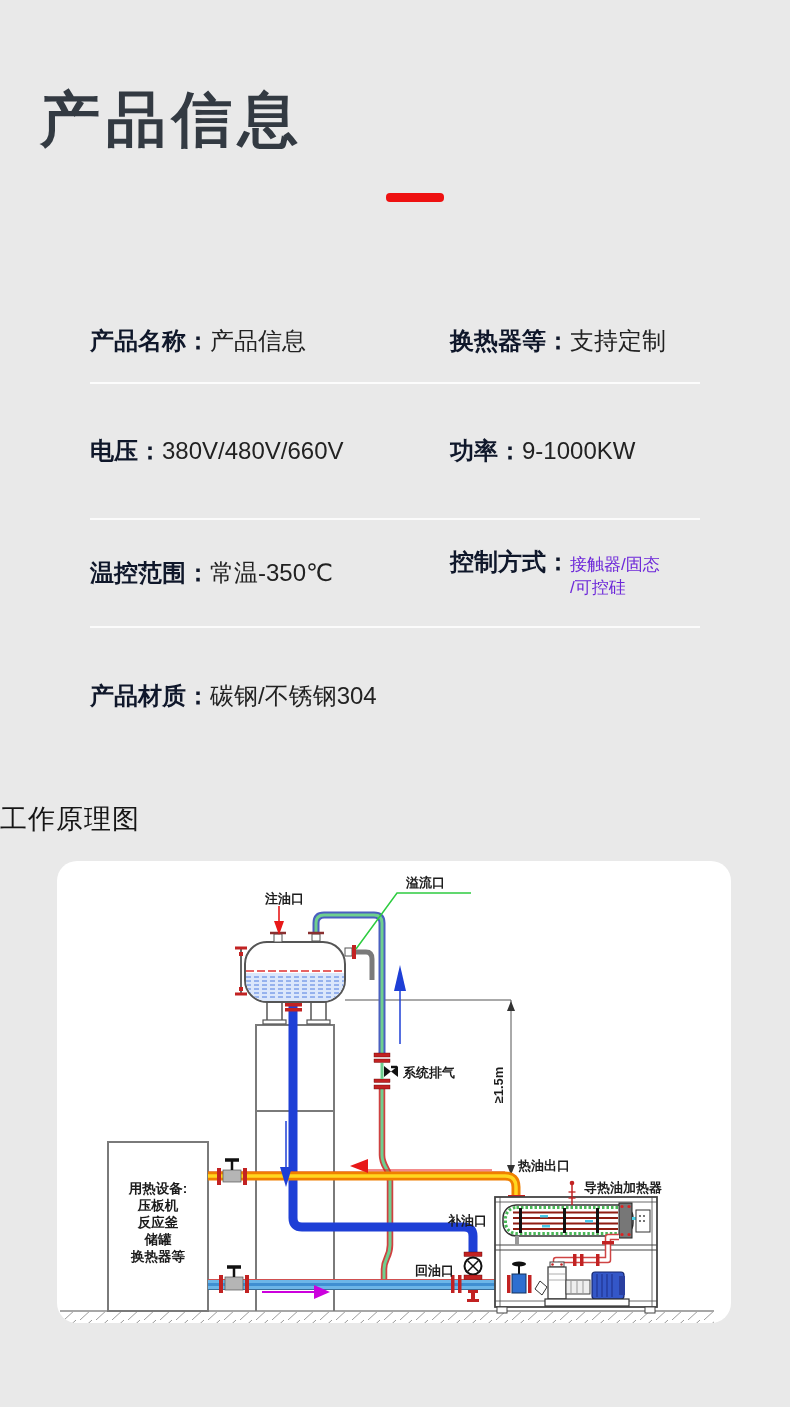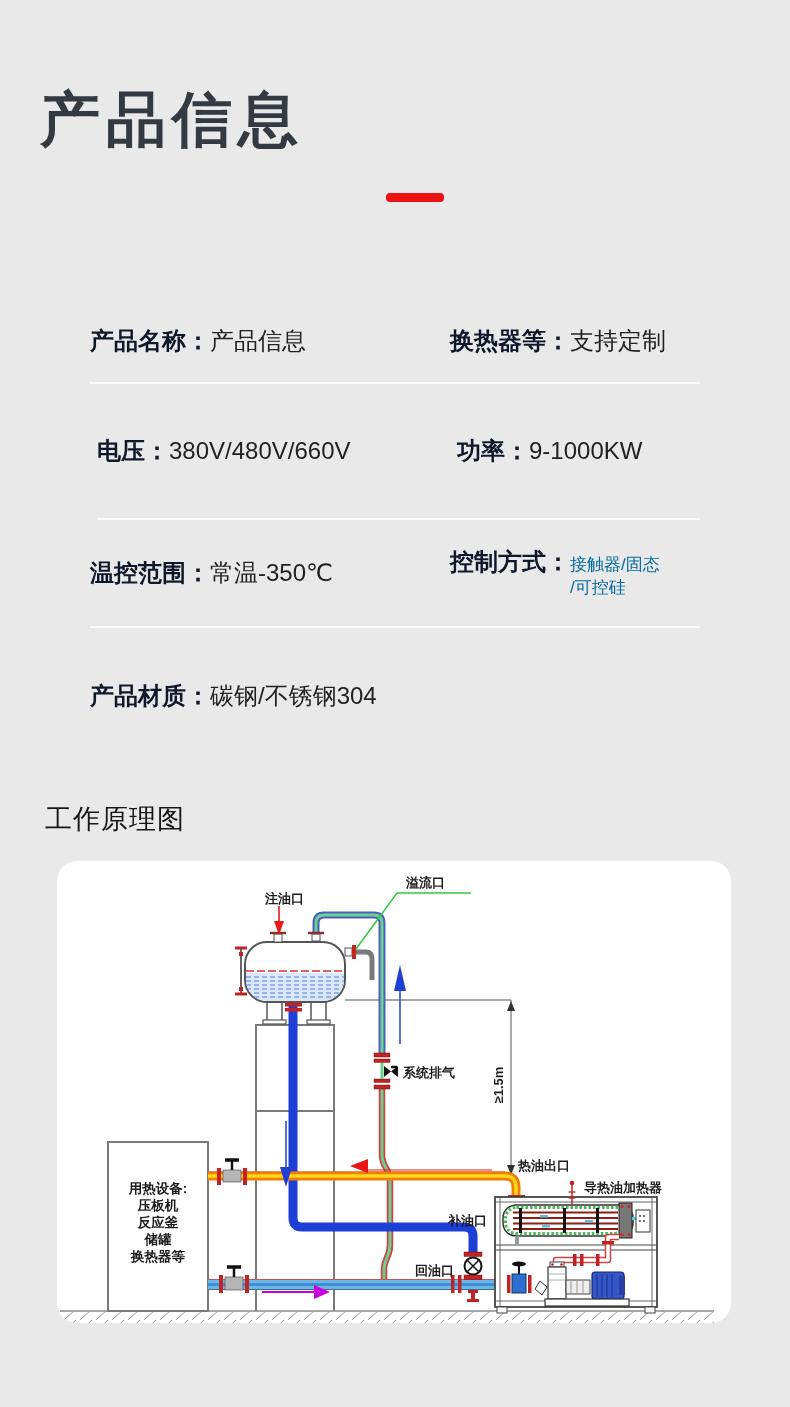--- a/index.html
+++ b/index.html
@@ -21,30 +21,30 @@
     width:58px; height:9px; border-radius:4px;
     background:#ee1111; margin:32px auto 0 auto;
   }
   .specs { margin-top:97px; padding:0 90px; }
   .spec-row {
     display:grid; grid-template-columns:360px 1fr;
     align-items:center;
     border-bottom:2px solid #fbfbfb;
   }
   .spec-row.r1 { height:85px; border-bottom:2px solid #fcfcfc; }
-  .spec-row.r2 { height:136px;margin-left:7px; }
+  .spec-row.r2 { height:136px; }
   .spec-row.r3 { height:108px; }
   .spec-row.r4 { height:120px; border-bottom:none;margin-top:8px; }
   .cell { display:flex; align-items:baseline; }
   .lbl { font-size:24px; font-weight:700; color:#0f172a; white-space:nowrap; }
   .val { font-size:24px; color:#222; white-space:nowrap; }
-  .val-small { font-size:17px; line-height:1.35; color:#0369a1; }
+  .val-small { font-size:17px; line-height:1.35; color:#6d28d9; }
   .lbl-small { font-size:20px; font-weight:700; color:#191919; white-space:nowrap; }
   .section-title {
-    margin-top:45px; padding-left:45px;
+    margin-top:45px; 
     font-size:27px; color:#161616; letter-spacing:1px;
     height:36px;
   }
   .diagram-card {
     margin:24px auto 0 57px;
     width:674px; height:462px;
     background:#ffffff; border-radius:20px;
     position:relative; overflow:hidden;
   }
   svg text {

